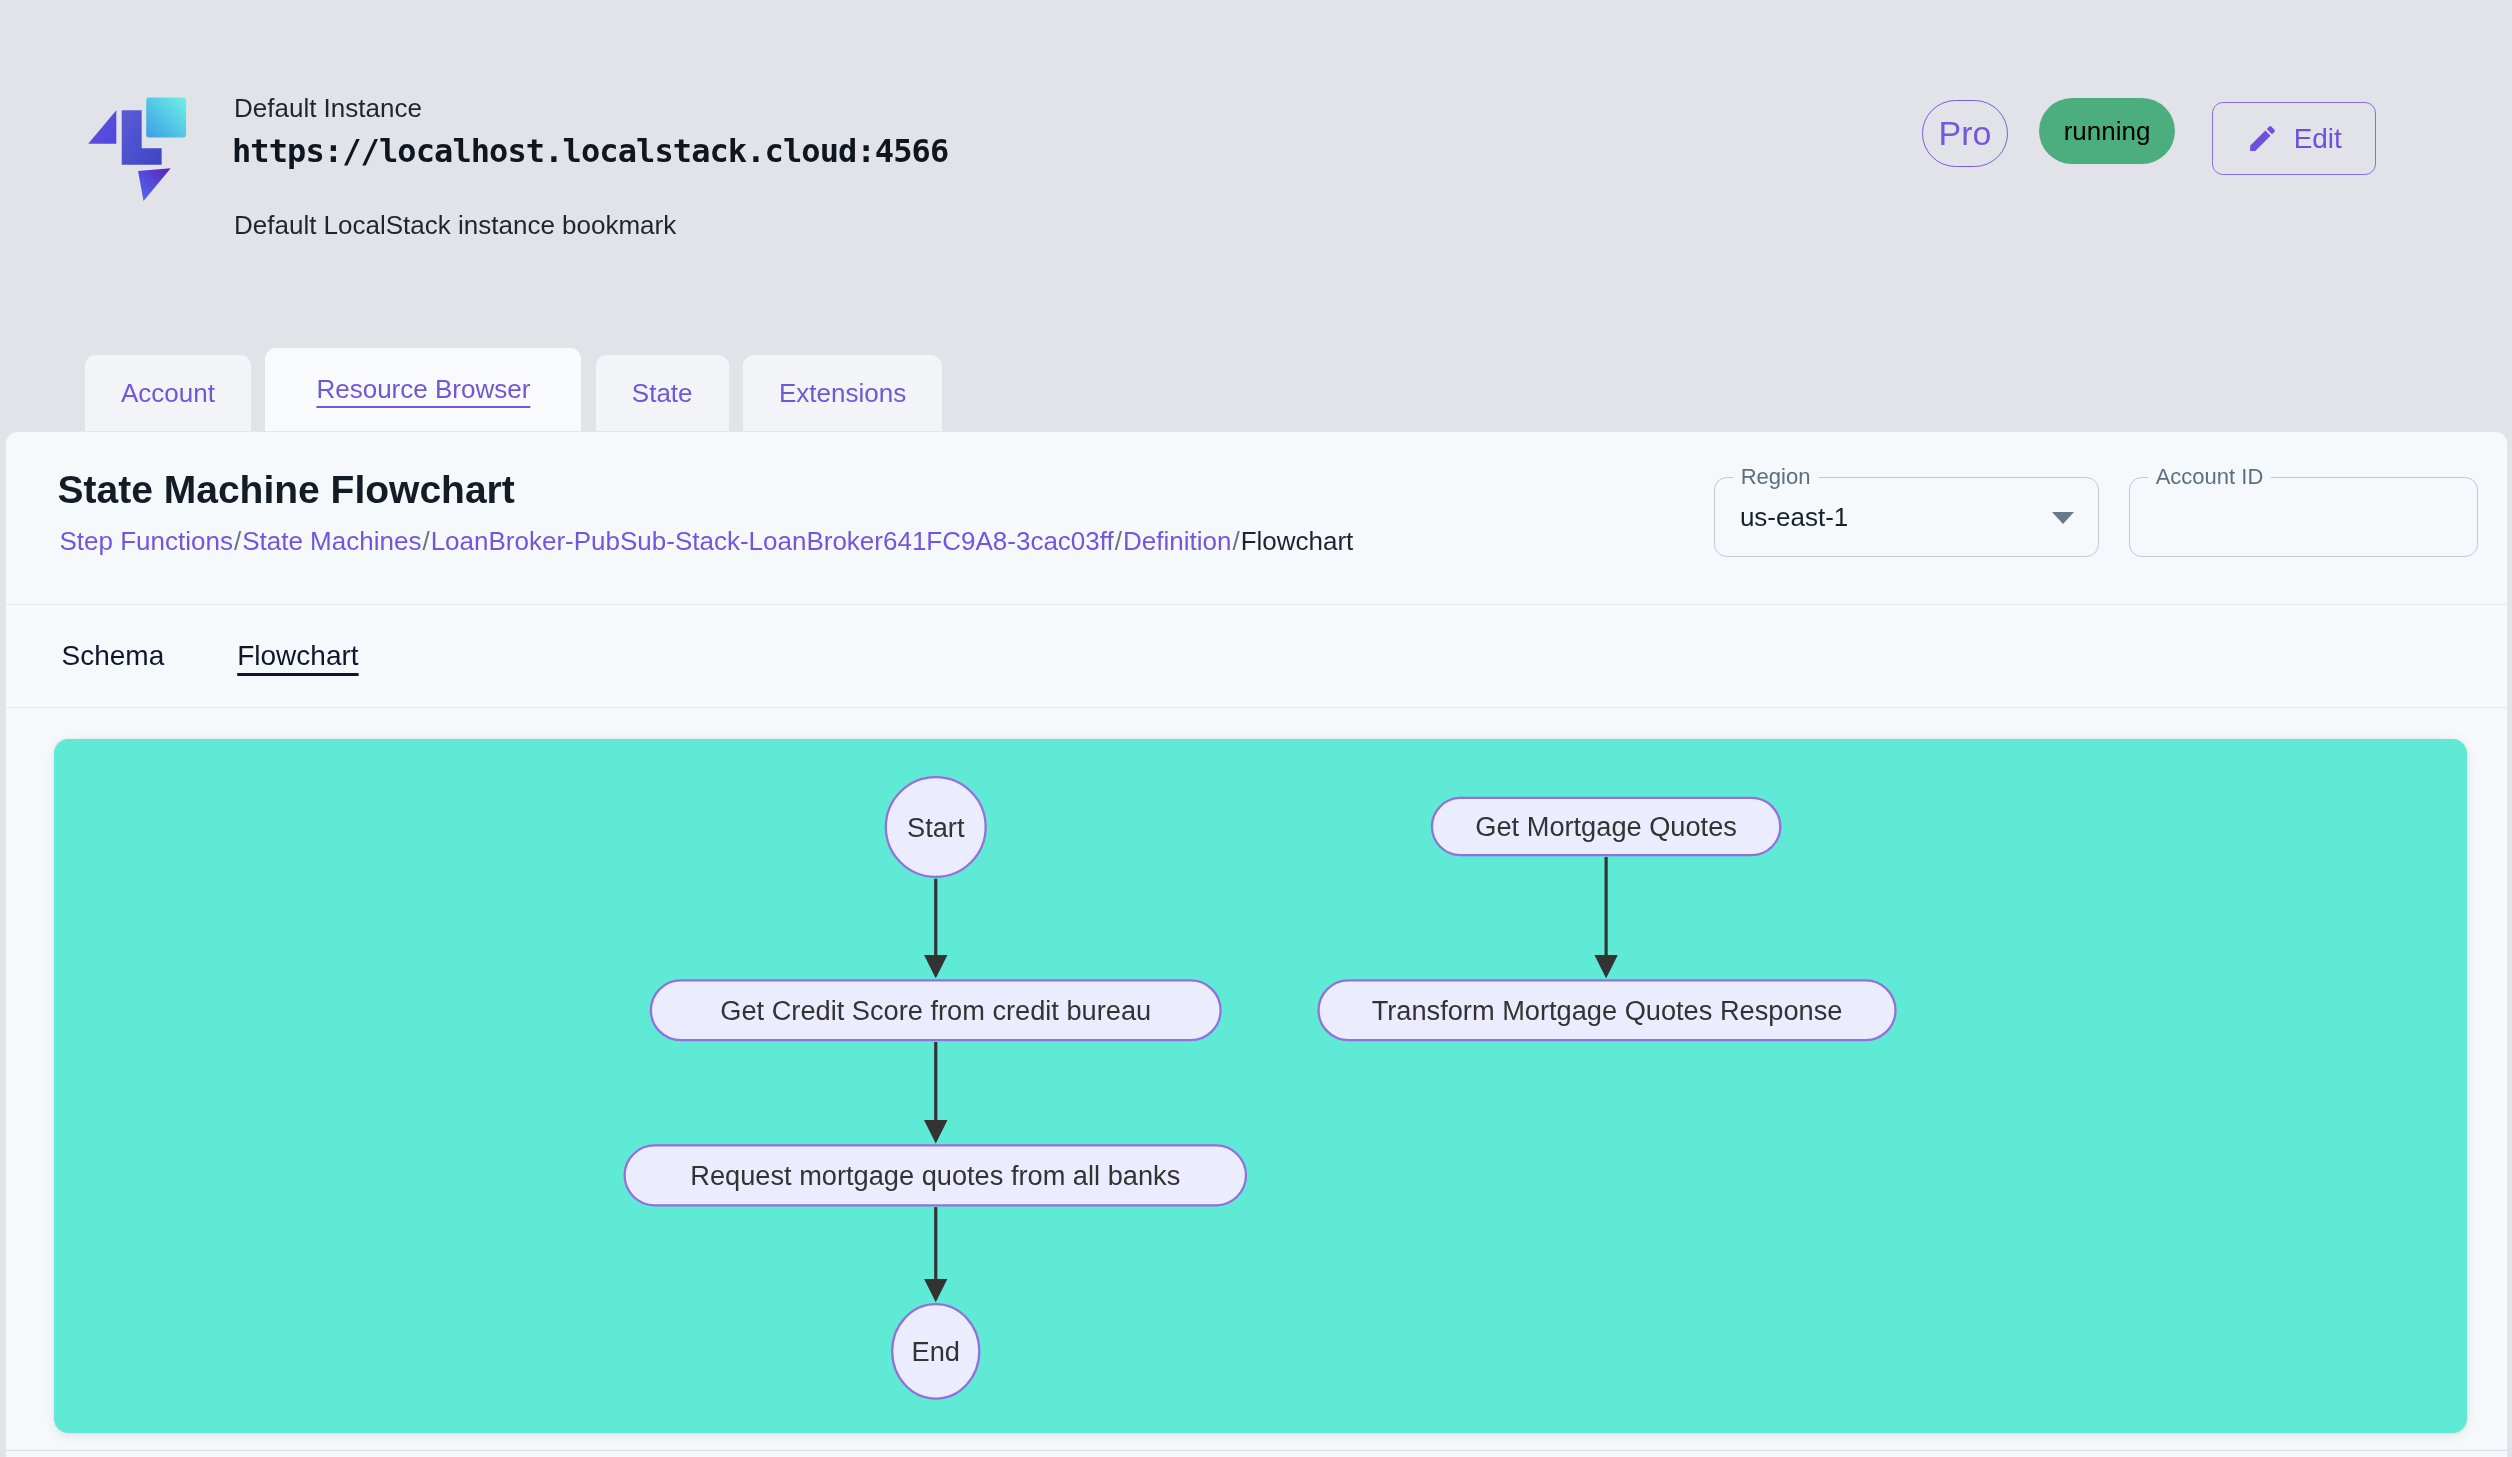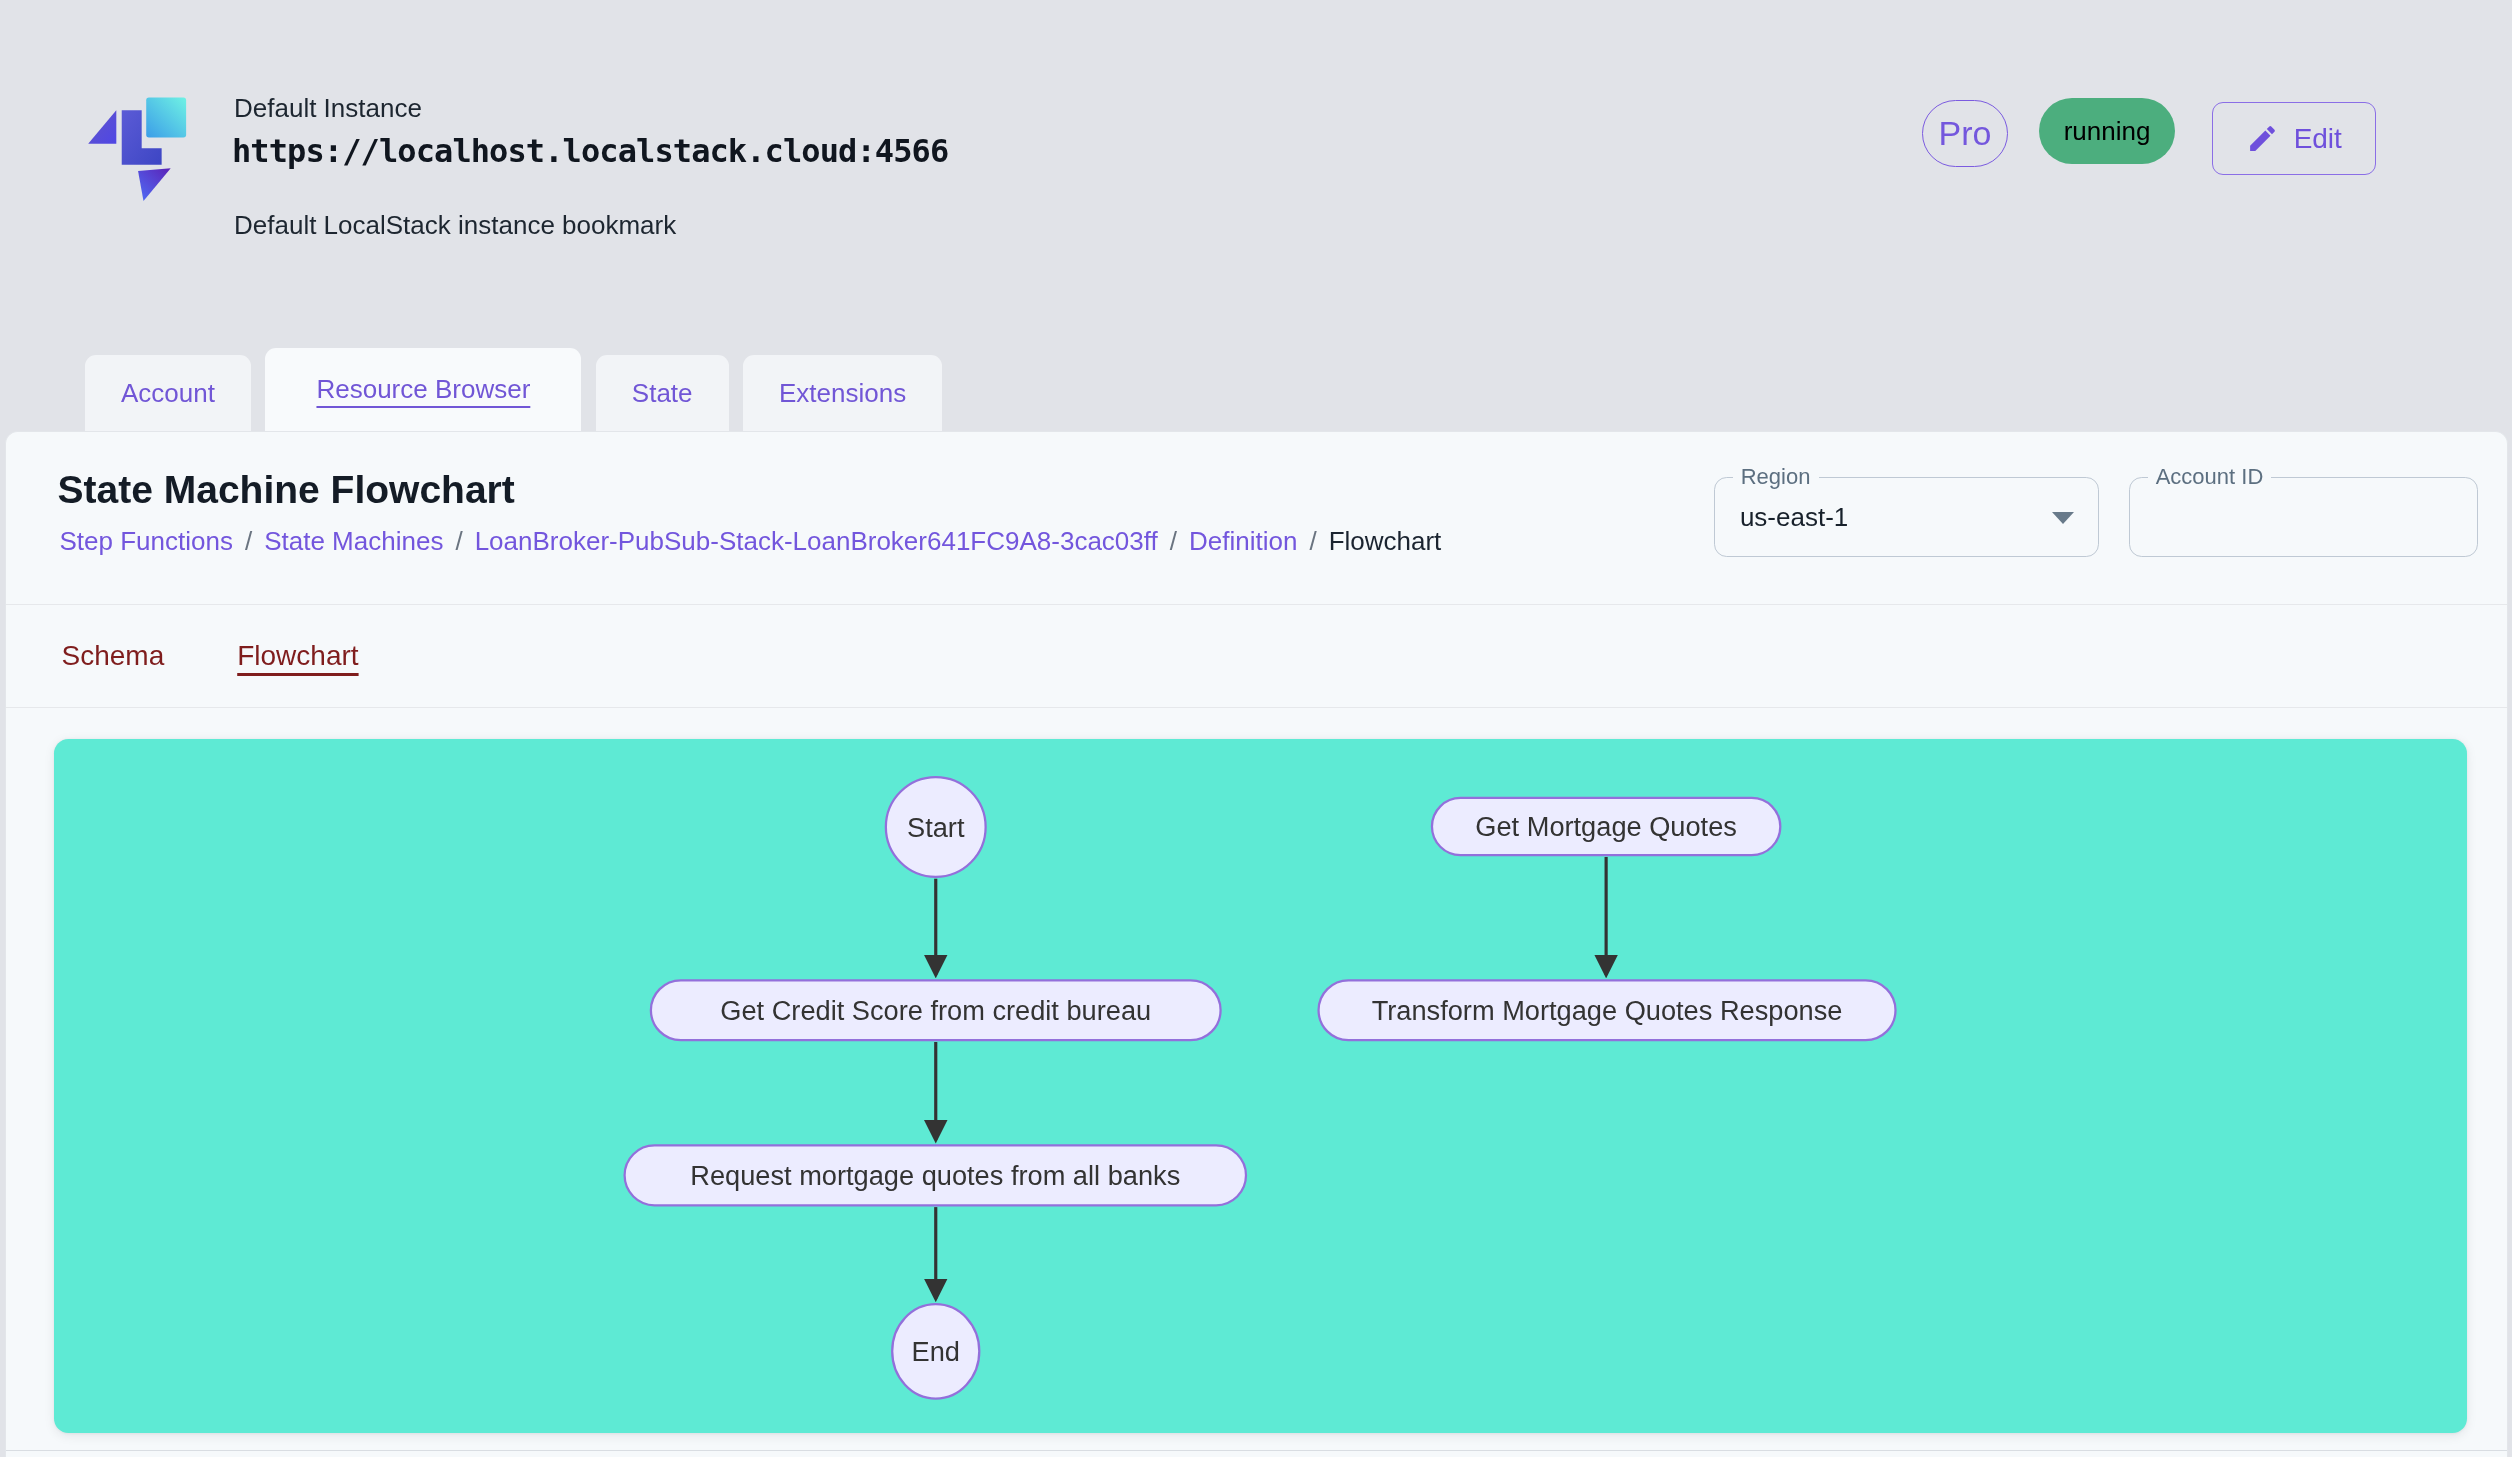--- a/index.html
+++ b/index.html
@@ -85,21 +85,21 @@
     background: #f6f9fb;
     border: 0.9px solid #e3e6ea; border-bottom: none;
     border-radius: 12.7px 12.7px 0 0;
   }
   .panel-title {
     position: absolute; left: 52px; top: 36px;
     font-size: 39px; font-weight: 700; color: #141c26;
   }
   .breadcrumbs {
     position: absolute; left: 54px; top: 94px;
-    display: flex; align-items: center; gap: 12px;
+    display: flex; align-items: center; gap: 1px;
     font-size: 26px; white-space: nowrap;
   }
   .crumb-link { color: #7356dd; cursor: pointer; }
   .crumb-sep { color: #6a7480; }
   .crumb-current { color: #1b2430; }
 
   .field {
     position: absolute; top: 45px; height: 80px;
     border: 1.8px solid #bfc9d4; border-radius: 12.7px;
   }
@@ -130,21 +130,21 @@
 
   .divider { position: absolute; left: 0; right: 0; height: 0.9px; background: #e6e8eb; }
   .divider-1 { top: 172px; }
   .divider-2 { top: 275px; }
 
   .subtabs {
     position: absolute; left: 56px; top: 173px; height: 102px;
     display: flex; align-items: center; gap: 73px;
     font-size: 28px;
   }
-  .subtab { color: #7f1d1d; cursor: pointer; }
+  .subtab { color: #0f172a; cursor: pointer; }
   .subtab.active {
     text-decoration: underline;
     text-decoration-thickness: 2.7px;
     text-underline-offset: 8.2px;
   }
 
   
   .card {
     position: absolute; left: 48px; top: 307px;
     width: 2413px; height: 694px;

